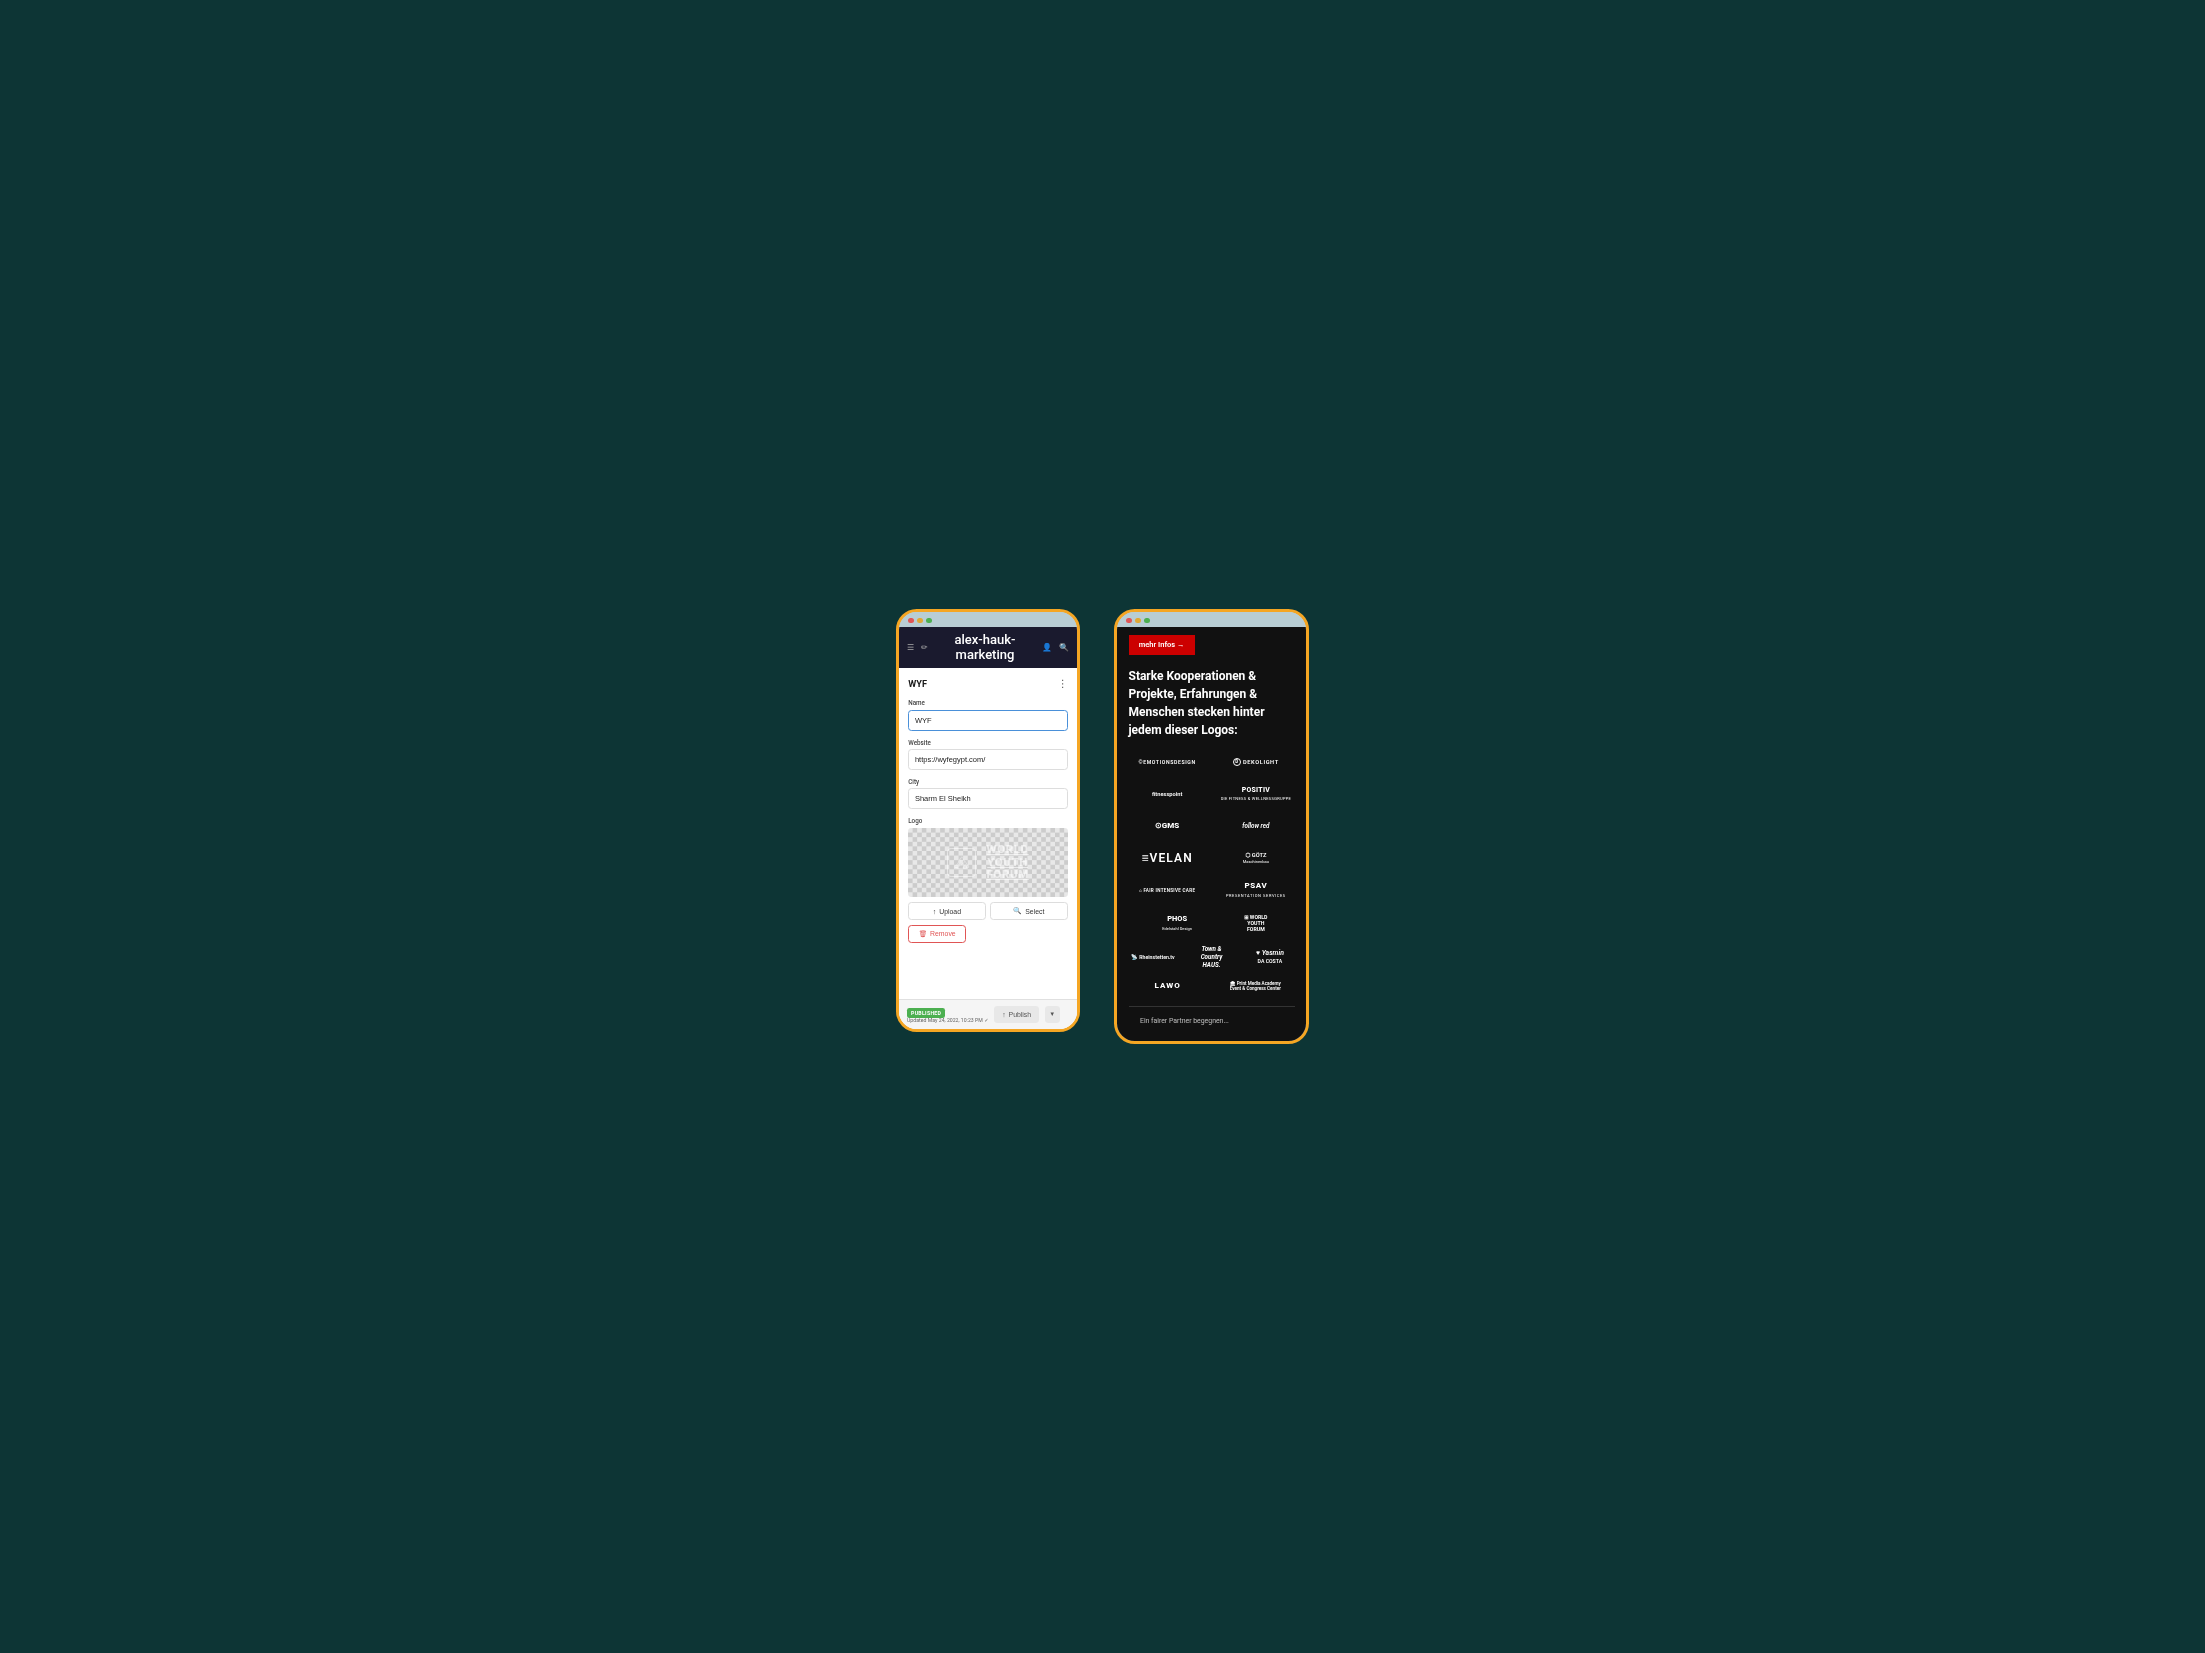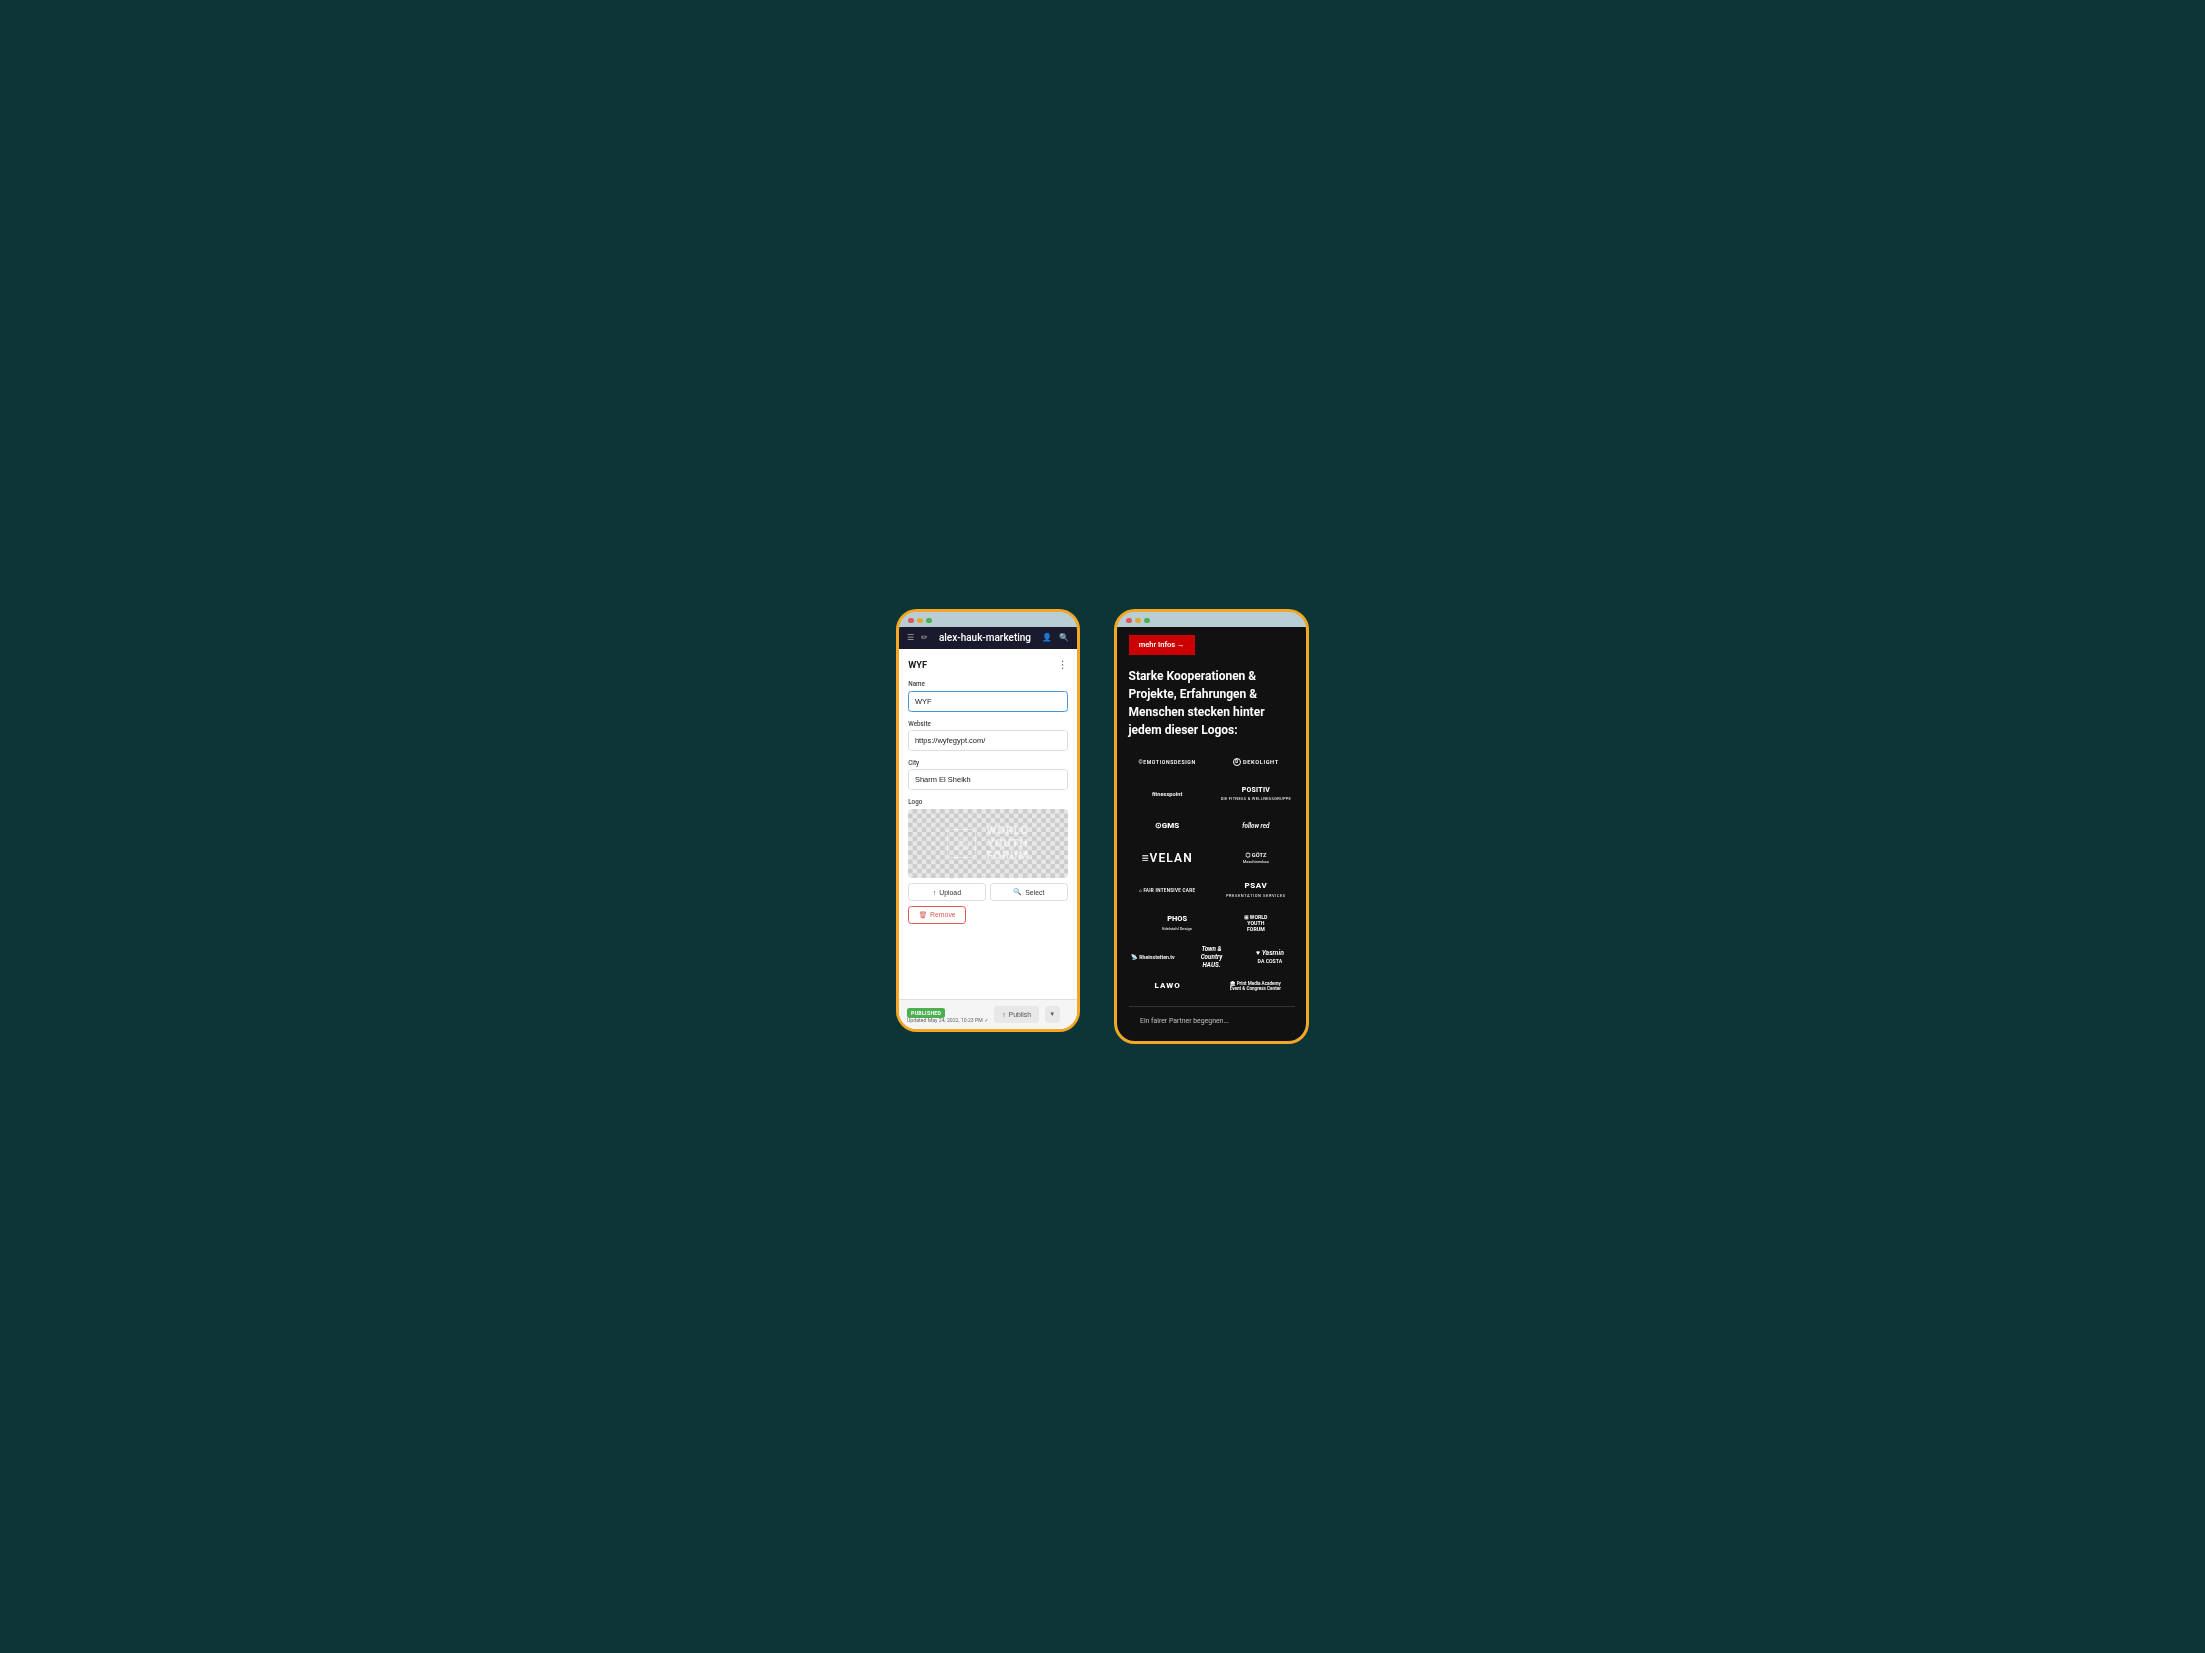--- a/index.html
+++ b/index.html
@@ -57,21 +57,21 @@
       gap: 6.9px;
     }
     .toolbar-icon {
       color: #aaa;
       font-size: 8px;
       cursor: pointer;
     }
     .toolbar-title {
       flex: 1;
       color: #ffffff;
-      font-size: 10px;
+      font-size: 13px;
       font-weight: 500;
       text-align: center;
     }
     .toolbar-right {
       display: flex;
       gap: 6.9px;
     }
 
     .left-phone .content {
       flex: 1;
@@ -136,20 +136,21 @@
       align-items: center;
       justify-content: center;
     }
     .logo-wyf-text {
       color: rgba(255,255,255,0.6);
       font-size: 11.5px;
       font-weight: 800;
       text-align: center;
       line-height: 1.1;
       letter-spacing: 0.6px;
+      text-decoration: underline;
     }
     .logo-icon-placeholder {
       width: 29px;
       height: 29px;
       border: 1.7px solid rgba(255,255,255,0.5);
       border-radius: 4.6px;
       display: flex;
       align-items: center;
       justify-content: center;
       margin-right: 5.7px;

